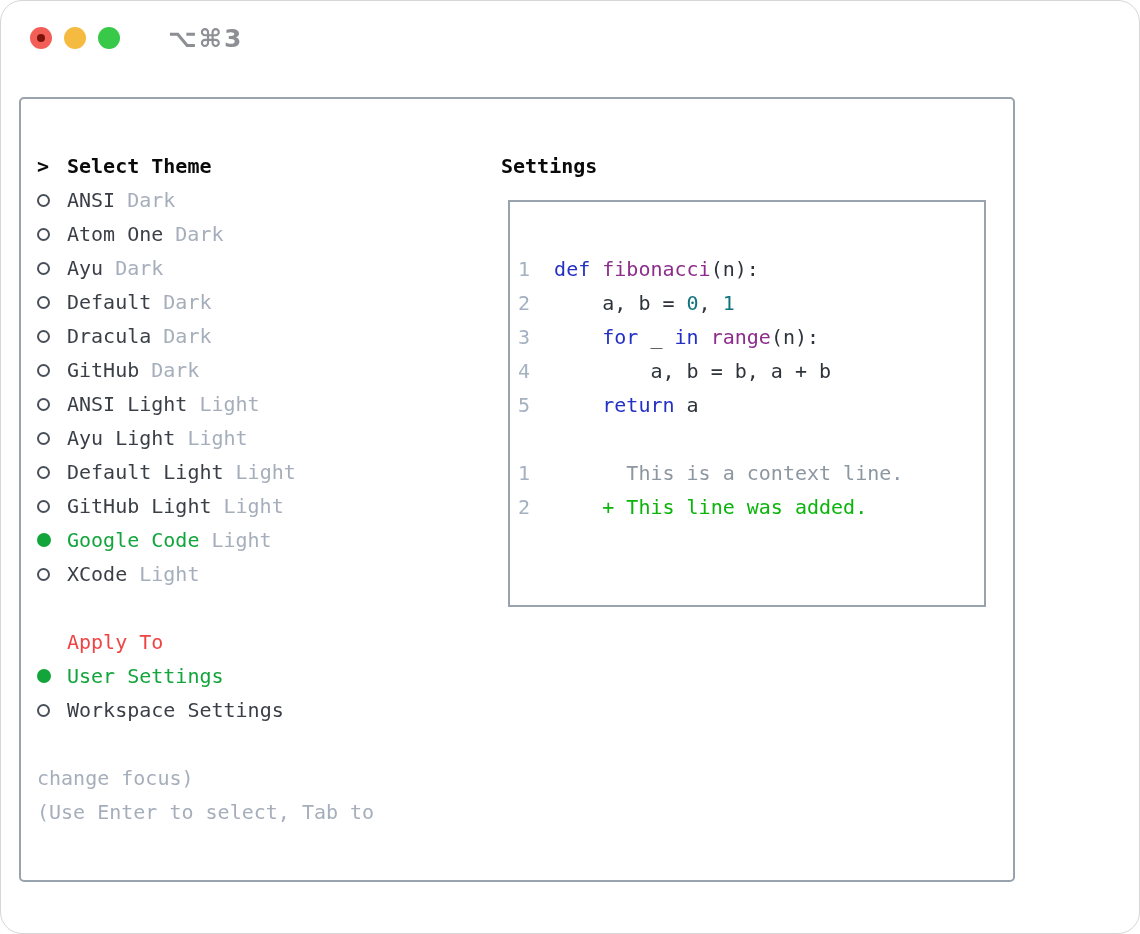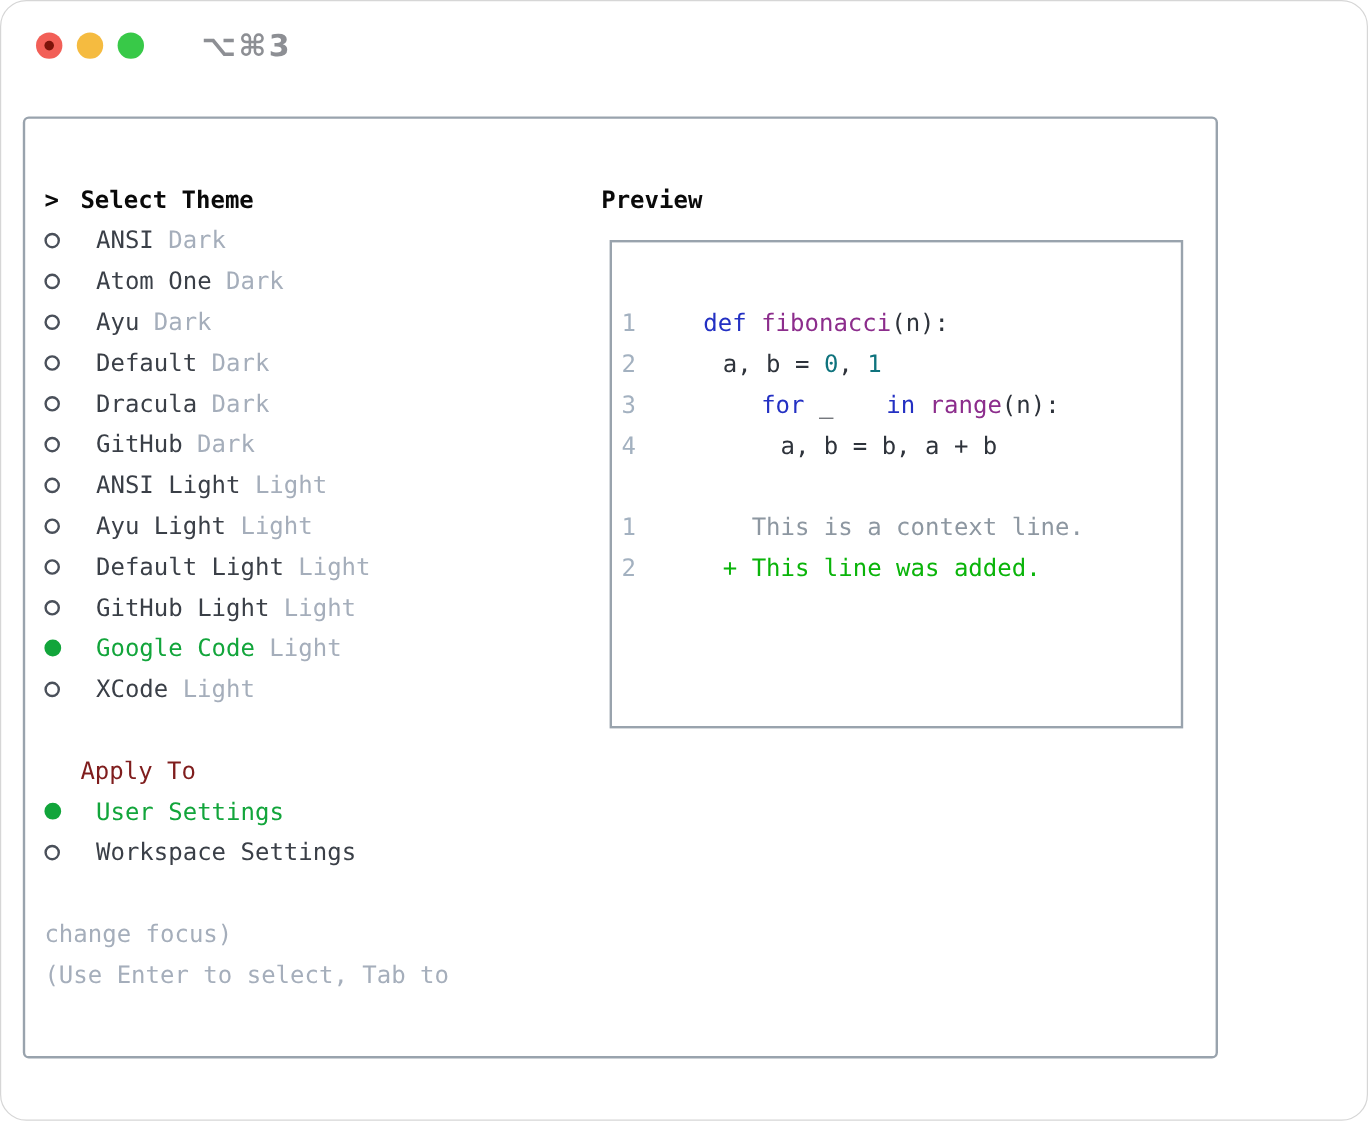--- a/index.html
+++ b/index.html
@@ -29,36 +29,36 @@
   
   .leftcol{position:absolute;left:16px;top:50px;width:440px;font-size:20px;}
   .row{display:flex;align-items:center;height:34px;white-space:pre;}
   .row.blank{height:34px;}
   .markercol{flex:0 0 30px;display:flex;align-items:center;}
   .caret{font-weight:700;color:#0a0a0a;}
   .hdr{font-weight:700;color:#0a0a0a;}
   .radio{display:inline-block;width:13px;height:13px;border-radius:50%;
          border:2px solid #4a505a;background:transparent;}
   .radio.sel{border-color:var(--selected-green);background:var(--selected-green);width:14px;height:14px;}
-  .tname{color:var(--text-dark);margin-left:13px;}
+  .tname{color:var(--text-dark);}
   .tname.selgreen{color:var(--selected-green);}
   .tvariant{color:var(--muted);margin-left:12px;}
-  .subhdr{color:#7f1d1d;font-weight:500;}
+  .subhdr{color:#ef4444;font-weight:500;}
   .helptext{color:var(--muted);height:34px;line-height:34px;font-size:20px;white-space:pre;}
   
   .preview-title{position:absolute;left:480px;top:50px;height:34px;line-height:34px;
                  font-size:20px;font-weight:700;color:#0a0a0a;}
   .preview-box{
     position:absolute;left:487px;top:101px;width:478px;height:407px;
     border:2px solid var(--border-gray);background:#fff;
     padding:50px 0 0 8px;overflow:hidden;
   }
   .pline{height:34px;line-height:34px;font-size:20px;white-space:pre;color:var(--code-plain);}
   .ln{display:inline-block;width:3ch;color:var(--linenum);}
-  .kw{color:var(--keyword-blue);margin-left:32px;}
+  .kw{color:var(--keyword-blue);}
   .fn{color:var(--function-purple);}
   .num{color:var(--number-teal);}
   .context{color:var(--context-gray);}
   .deleted{color:var(--deleted-red);}
   .added{color:var(--added-green);}
 </style>
 </head>
 <body>
 
 <div class="window">
@@ -106,28 +106,29 @@
           <div class="row"><span class="markercol"><span class="radio sel"></span></span><span class="tname selgreen">User Settings</span></div>
           <div class="row"><span class="markercol"><span class="radio"></span></span><span class="tname">Workspace Settings</span></div>
         </div>
 
       <div class="row blank"></div>
 
       <div class="helptext">change focus)</div>
       <div class="helptext">(Use Enter to select, Tab to</div>
     </div>
 
-    <div class="preview-title">Preview</div>
+    <div class="preview-title">Settings</div>
 
     <div class="preview-box">
       <div id="code-lines">
           <div class="pline"><span class="ln">1</span><span class="kw">def</span><span> </span><span class="fn">fibonacci</span><span>(n):</span></div>
           <div class="pline"><span class="ln">2</span><span>    a, b = </span><span class="num">0</span><span>, </span><span class="num">1</span></div>
           <div class="pline"><span class="ln">3</span><span>    </span><span class="kw">for</span><span> _ </span><span class="kw">in</span><span> </span><span class="fn">range</span><span>(n):</span></div>
           <div class="pline"><span class="ln">4</span><span>        a, b = b, a + b</span></div>
+          <div class="pline"><span class="ln">5</span><span>    </span><span class="kw">return</span><span> a</span></div>
         </div>
       <div class="pline"></div>
       <div id="diff-lines">
           <div class="pline"><span class="ln">1</span><span class="context">      This is a context line.</span></div>
           <div class="pline"><span class="ln">2</span><span class="added">    + This line was added.</span></div>
         </div>
     </div>
 
   </div>
 </div>

